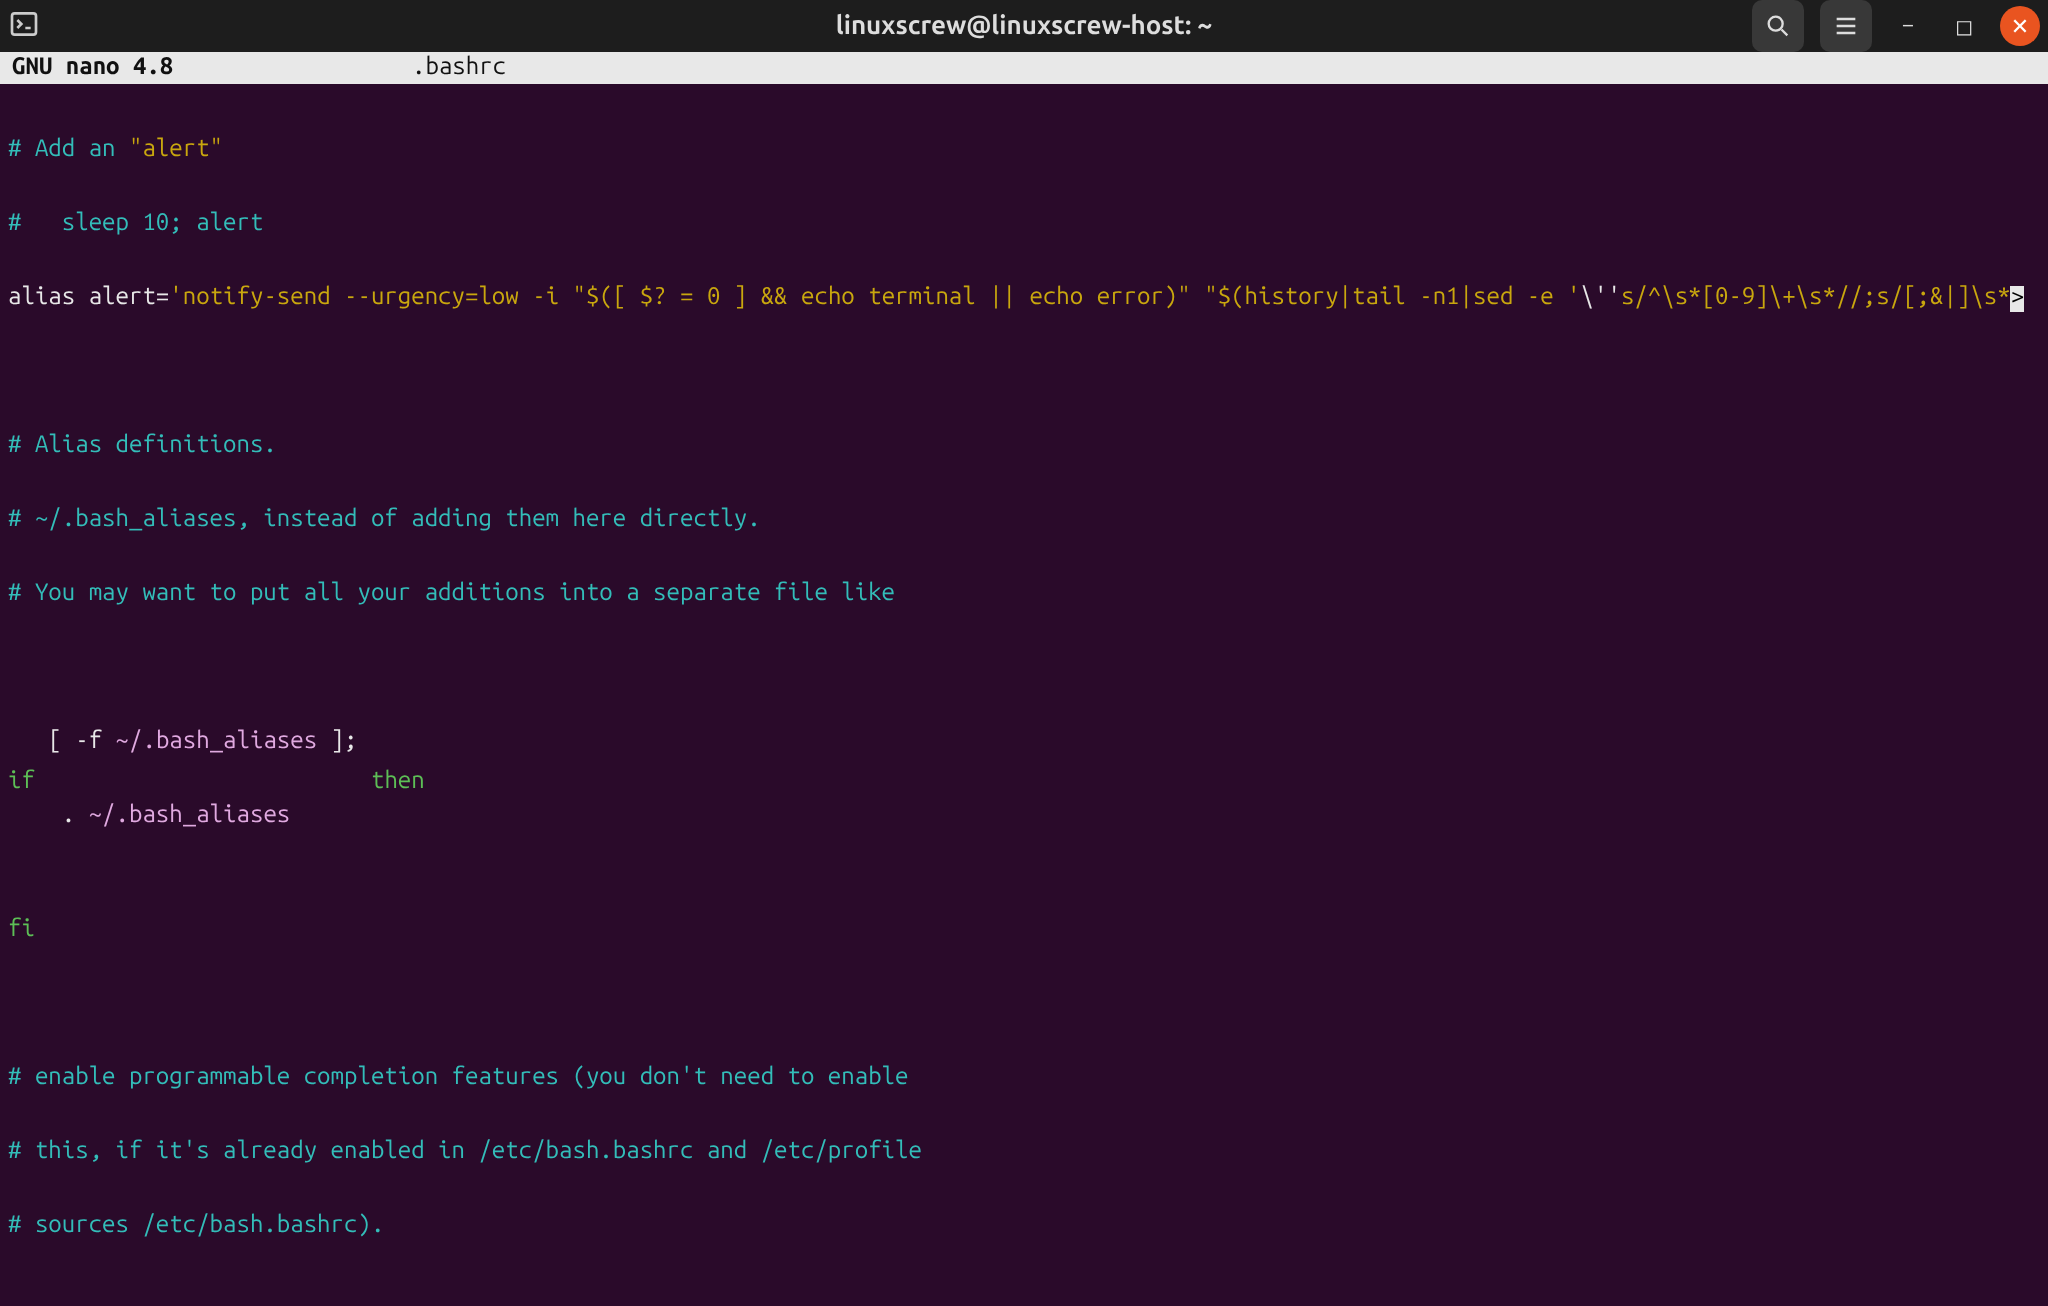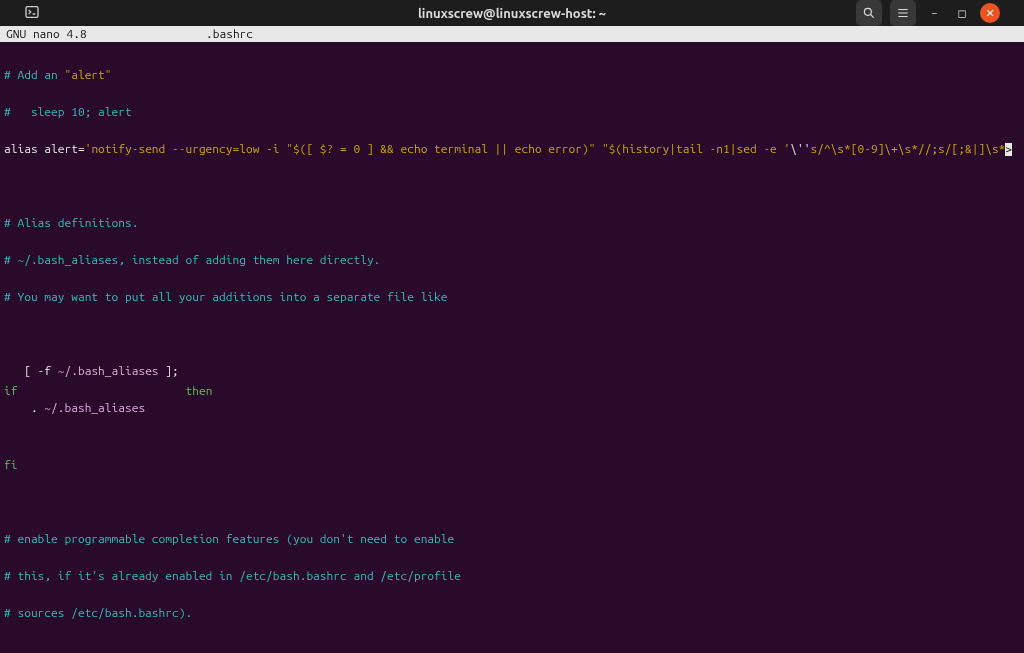--- a/index.html
+++ b/index.html
@@ -13,21 +13,21 @@
     overflow: hidden;
     display: flex;
     flex-direction: column;
   }
   
   .gnome-topbar {
     height: 28px;
     background: #1d1d1d;
     display: flex;
     align-items: center;
-    padding: 0 24px;
+    padding: 0 4px;
     color: #ddd;
     font-family: Ubuntu, sans-serif;
     font-size: 13px;
   }
   .gnome-topbar .left { flex: 1; display:flex; align-items:center; }
   .gnome-topbar .center { flex: 1; text-align: center; font-weight: 600; }
   .gnome-topbar .right { flex: 1; display: flex; justify-content: flex-end; gap: 8px; align-items: center; }
   .topbtn {
     background: #383838; border-radius: 5px; width: 26px; height: 26px;
     display:flex; align-items:center; justify-content:center; color:#ddd;
@@ -49,21 +49,21 @@
     line-height: 1.0;
     font-size: 12px;
   }
   .nano-header {
     background: #e8e8e8;
     color: #111;
     display: flex;
     padding: 2px 6px;
     border-bottom: 1px solid #2a0a2a;
   }
-  .nano-header .htitle { flex: 0 0 200px; font-weight: normal; }
+  .nano-header .htitle { flex: 0 0 200px; font-weight: bold; }
   .nano-header .hfile { flex: 1; text-align: left; }
 
   .editor {
     flex: 1;
     background: #2a0a2a;
     color: #d0d0d0;
     padding: 2px 4px 0 4px;
     white-space: pre;
     overflow: hidden;
     position: relative;

